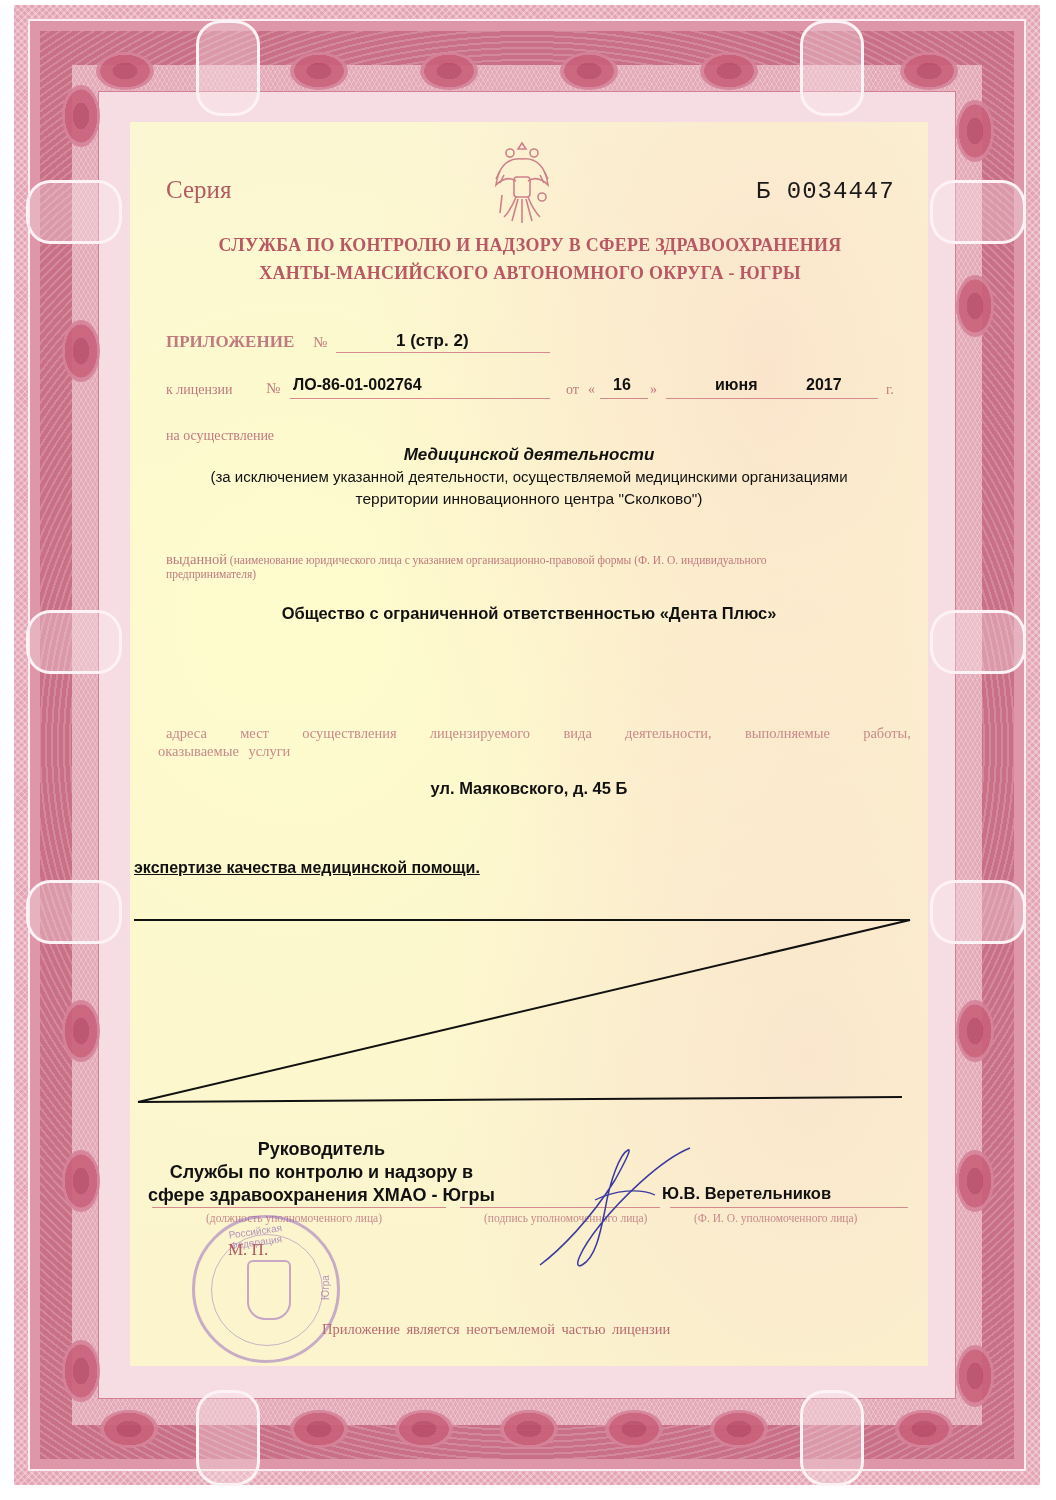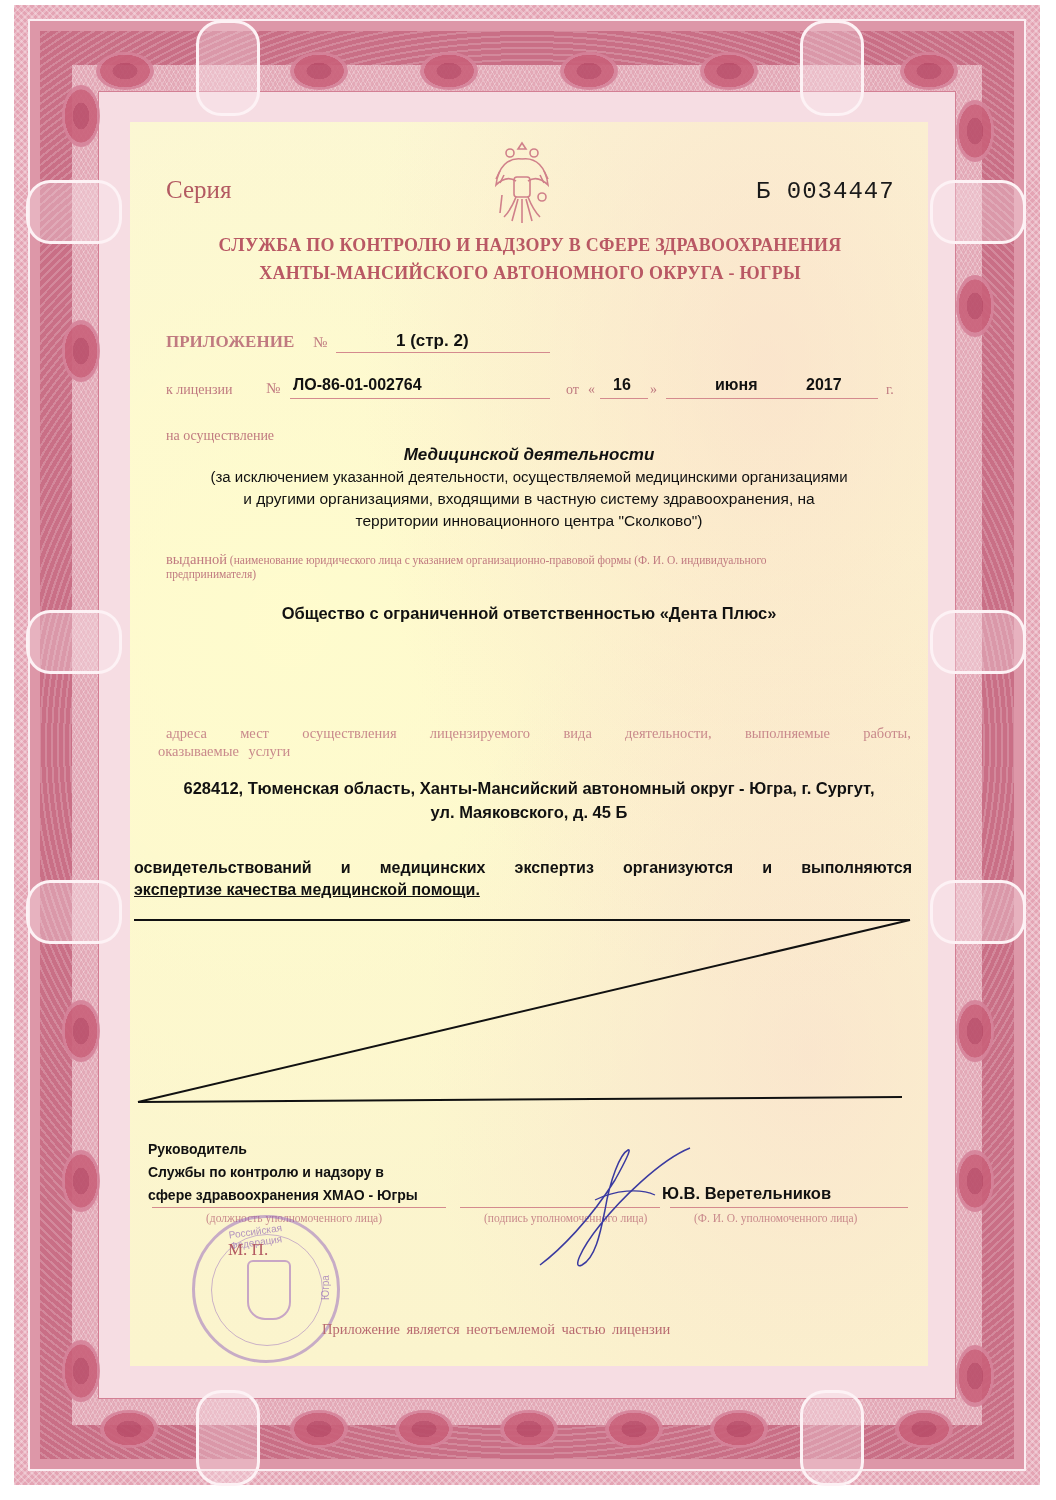--- a/index.html
+++ b/index.html
@@ -177,50 +177,47 @@
 <div class="field-line" style="left:666px;top:398px;width:210px;"></div>
 <div class="abs bold-black" style="left:715px;top:376px;font-size:16px;">июня</div>
 <div class="field-line" style="left:794px;top:398px;width:84px;"></div>
 <div class="abs bold-black" style="left:806px;top:376px;font-size:16px;">2017</div>
 <div class="abs small-red" style="left:886px;top:382px;">г.</div>
 
 <div class="abs small-red" style="left:166px;top:428px;">на осуществление</div>
 <div class="abs center-block" style="left:130px;width:798px;top:444px;">
   <div class="bold-black" style="font-size:17px;line-height:22px;font-style:italic;">Медицинской деятельности</div>
   <div style="font-size:15.5px;line-height:22px;transform:scaleX(0.97);">(за исключением указанной деятельности, осуществляемой медицинскими организациями</div>
-  <div style="font-size:15.5px;line-height:22px;">и другими организациями, входящими в частную систему здравоохранения, на</div>
   <div style="font-size:15.5px;line-height:22px;">территории инновационного центра "Сколково")</div>
 </div>
 
 <div class="abs" style="left:166px;top:552px;width:740px;font-family:'Liberation Serif',serif;color:#c07a80;font-size:11.5px;line-height:14px;">
   <span style="font-size:14.5px;">выданной</span>
   <span>(наименование юридического лица с указанием организационно-правовой формы (Ф. И. О. индивидуального</span><br>
   <span>предпринимателя)</span>
 </div>
 <div class="abs center-block bold-black" style="left:130px;width:798px;top:604px;font-size:16.5px;">Общество с ограниченной ответственностью «Дента Плюс»</div>
 
 <div class="abs" style="left:166px;top:724px;width:745px;font-family:'Liberation Serif',serif;color:#c98a8c;font-size:14.5px;line-height:18px;text-align:justify;text-align-last:justify;">адреса мест осуществления лицензируемого вида деятельности, выполняемые работы,</div>
 <div class="abs" style="left:158px;top:742px;font-family:'Liberation Serif',serif;color:#c98a8c;font-size:14.5px;line-height:18px;word-spacing:6px;">оказываемые услуги</div>
 <div class="abs center-block bold-black" style="left:130px;width:798px;top:776px;font-size:16.5px;line-height:24px;">
-  <div>628412, Тюменская область, Ханты-Мансийский автономный округ - Югра, г. Сургут,</div>
   <div>ул. Маяковского, д. 45 Б</div>
 </div>
 
 <div class="abs bold-black" style="left:134px;top:857px;width:778px;font-size:16px;line-height:22px;">
-  <div style="text-align:justify;text-align-last:justify;">освидетельствований и медицинских экспертиз организуются и выполняются</div>
   <div style="text-decoration:underline;">экспертизе качества медицинской помощи.</div>
 </div>
 
 <svg class="abs" style="left:130px;top:900px;" width="800" height="220">
   <line x1="4" y1="20" x2="780" y2="20" stroke="#111" stroke-width="2"></line>
   <line x1="780" y1="20" x2="8" y2="202" stroke="#111" stroke-width="2"></line>
   <line x1="8" y1="202" x2="772" y2="197" stroke="#111" stroke-width="2"></line>
 </svg>
 
-<div class="abs bold-black" style="left:148px;top:1138px;font-size:14px;line-height:23px;">
+<div class="abs bold-black" style="left:148px;top:1138px;font-size:18px;line-height:23px;text-align:center;">
   <div>Руководитель</div>
   <div>Службы по контролю и надзору в</div>
   <div>сфере здравоохранения ХМАО - Югры</div>
 </div>
 <div class="abs bold-black" style="left:662px;top:1184px;font-size:16.5px;">Ю.В. Веретельников</div>
 <div class="field-line" style="left:152px;top:1207px;width:294px;"></div>
 <div class="field-line" style="left:460px;top:1207px;width:200px;"></div>
 <div class="field-line" style="left:670px;top:1207px;width:238px;"></div>
 <div class="cap" style="left:206px;top:1212px;">(должность уполномоченного лица)</div>
 <div class="cap" style="left:484px;top:1212px;">(подпись уполномоченного лица)</div>

